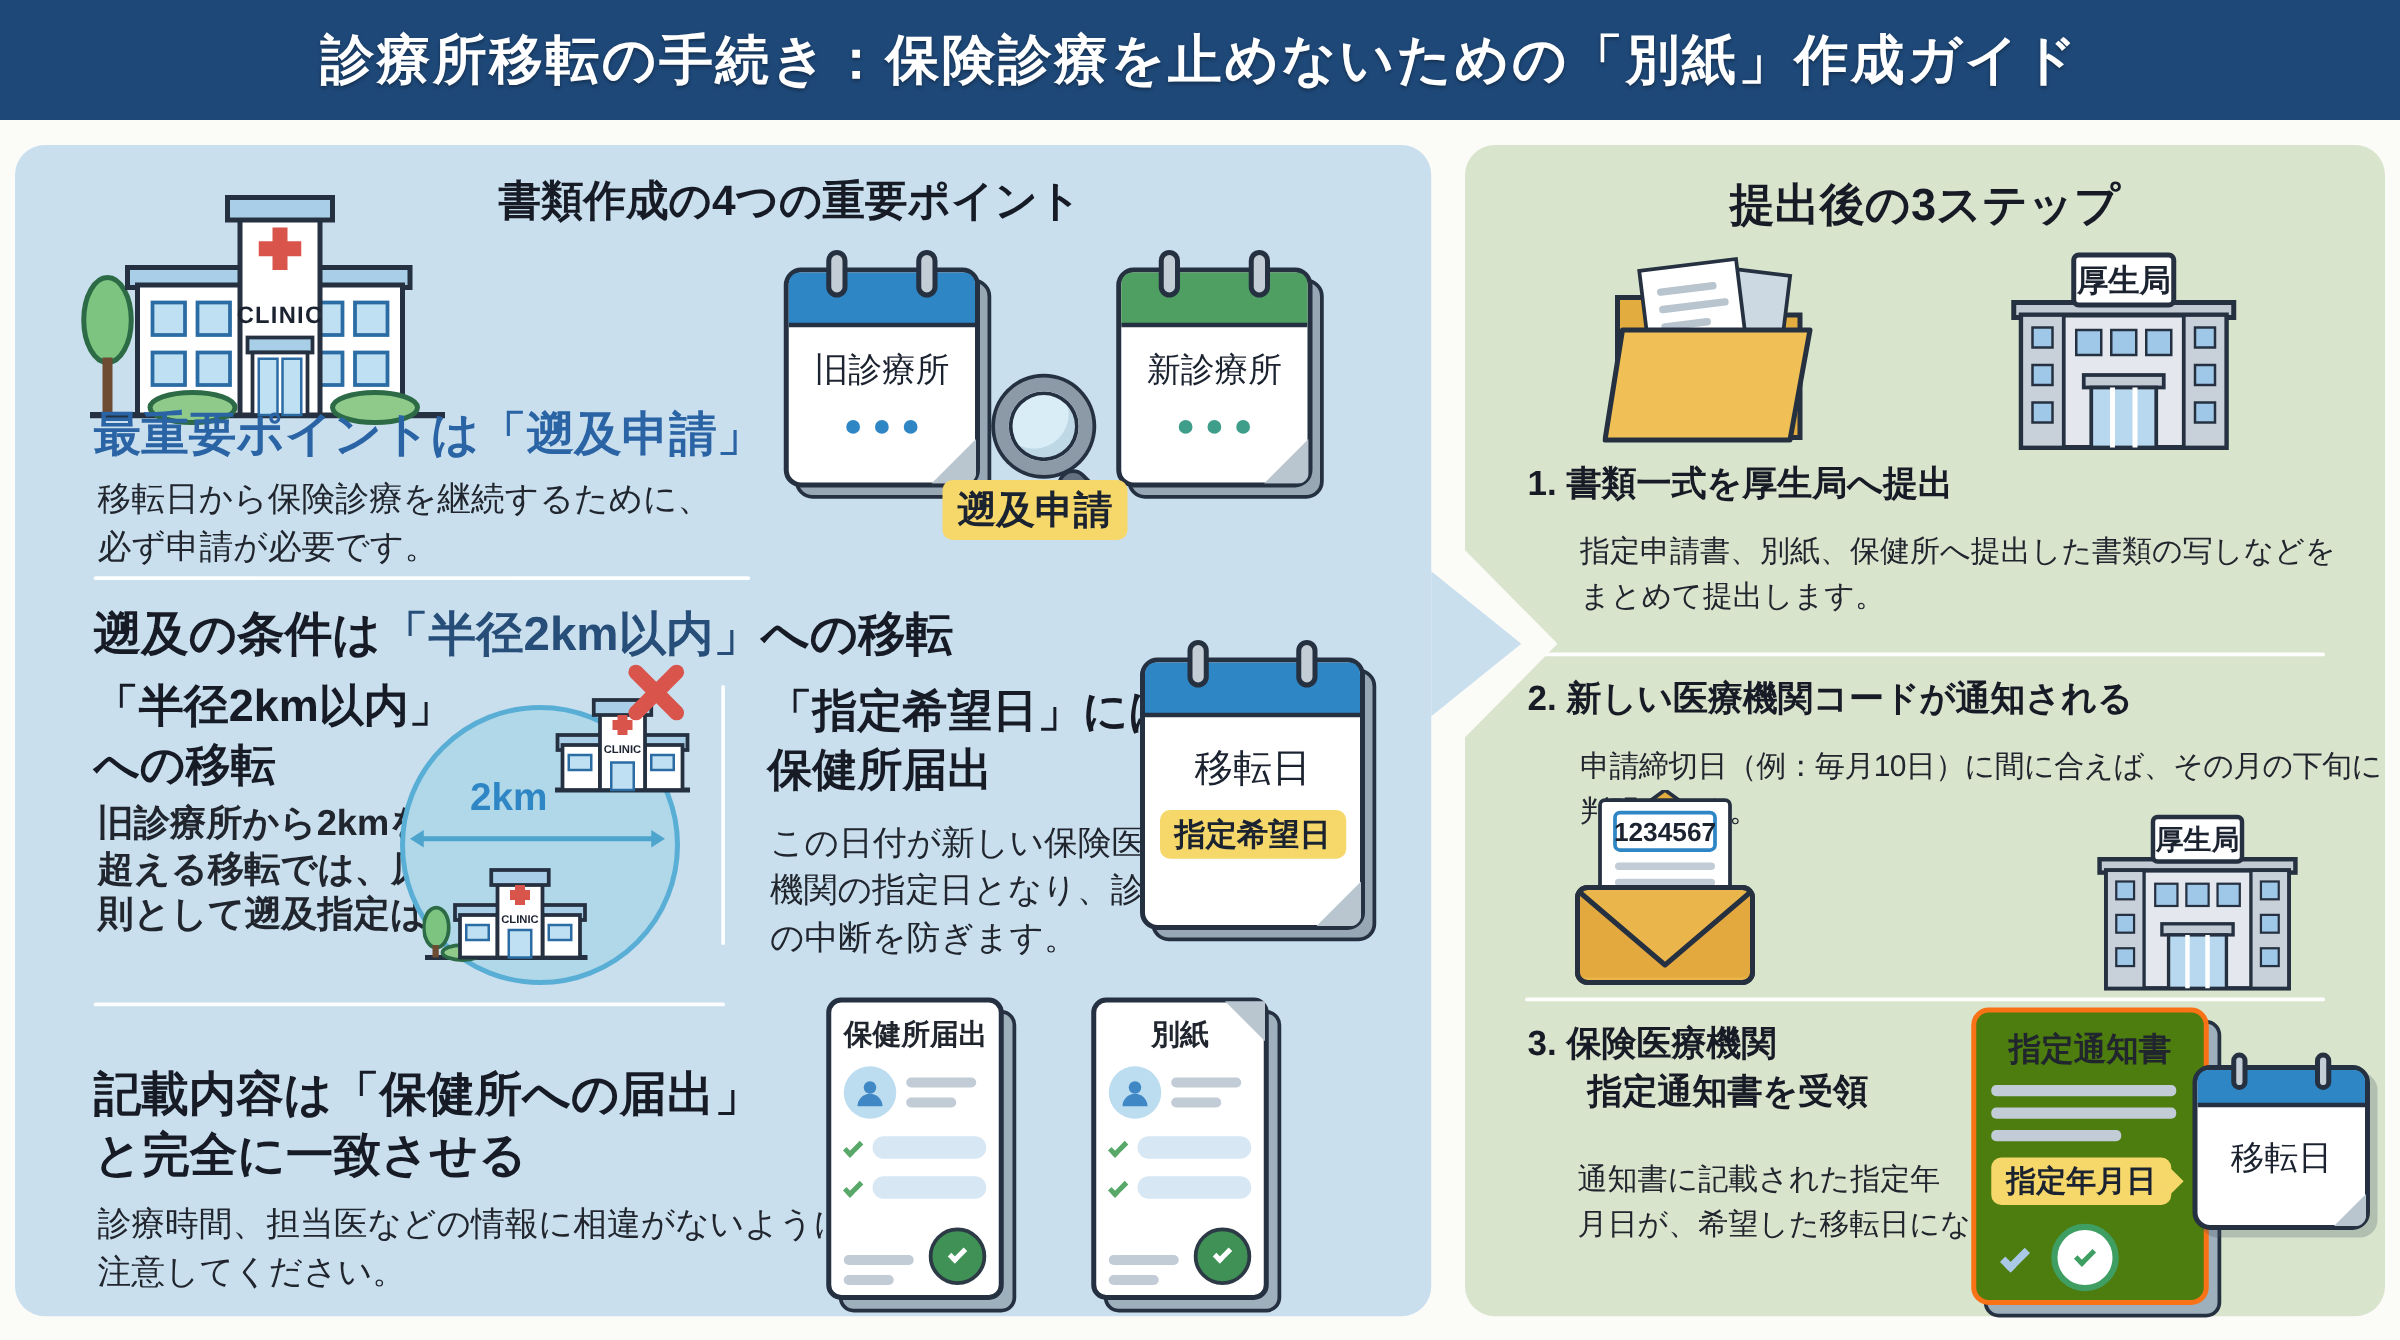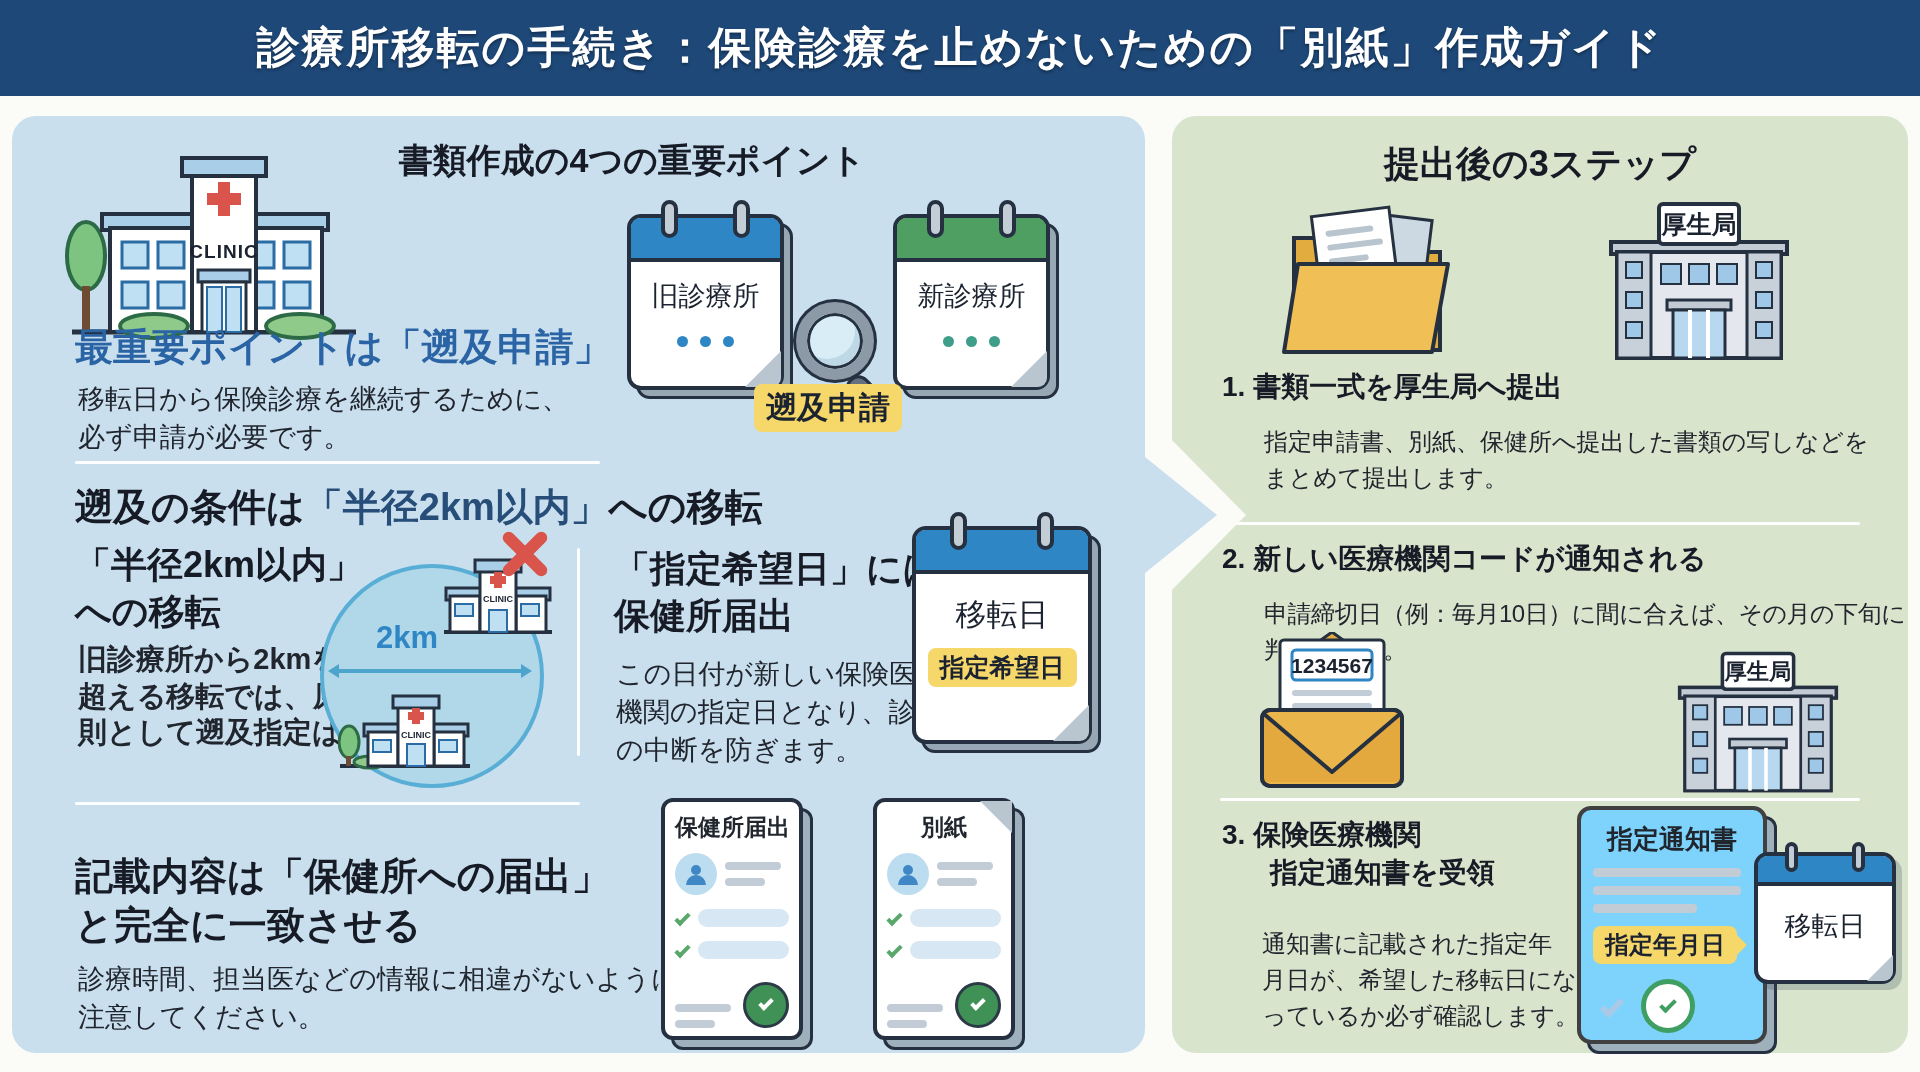--- a/index.html
+++ b/index.html
@@ -94,21 +94,21 @@
   
   .step-head { font-size:28px; font-weight:bold; color:#161b26; white-space:nowrap; }
   .step-body { font-size:24px; line-height:1.5; font-weight:500; white-space:nowrap; }
   .ring-check { width:54px; height:54px; border-radius:50%; border:5px solid #3f9e62; background:#fff;
     display:flex; align-items:center; justify-content:center; }
   .ring-check .tick { border-color:#3f9e62; width:16px; height:9px; margin-top:-4px; }
   .lite-tick { display:inline-block; width:22px; height:12px; border-left:6px solid #a9c9e6;
     border-bottom:6px solid #a9c9e6; transform:rotate(-45deg); }
 
   .doc3 { position:absolute; width:190px; height:238px; }
-  .doc3-card { position:absolute; inset:0; background:#7dd3fc; border:4px solid #404040; border-radius:14px;
+  .doc3-card { position:absolute; inset:0; background:#4d7c0f; border:4px solid #f97316; border-radius:14px;
     padding:12px 12px 10px; display:flex; flex-direction:column; gap:11px; }
   .doc3-title { text-align:center; font-size:26px; font-weight:bold; white-space:nowrap; }
   .badge-tail { position:relative; }
   .badge-tail::after { content:""; position:absolute; right:-7px; top:50%; width:14px; height:14px;
     background:#f5d76a; transform:translateY(-50%) rotate(45deg); }
 
   .brand { position:absolute; left:1744px; top:1084px; display:flex; align-items:center; gap:7px; z-index:9; }
   .brand span { font-size:23px; font-weight:bold; color:#14171c; white-space:nowrap; }
 </style>
 </head>
@@ -474,21 +474,20 @@
 
     <div class="hline" style="left:48px;top:682px;width:640px"></div>
 
     <div class="step-head" style="position:absolute;left:50px;top:700px;line-height:1.35">
       <div><span>3.</span>&nbsp;<span>保険医療機関</span></div>
       <div style="padding-left:48px">指定通知書を受領</div>
     </div>
     <div class="step-body" style="position:absolute;left:90px;top:810px;line-height:1.5">
       <div>通知書に記載された指定年</div>
       <div>月日が、希望した移転日にな</div>
-      <div>っているか必ず確認します。</div>
     </div>
 
     <div class="doc3" style="left:405px;top:690px">
       <div class="doc-back"></div>
       <div class="doc3-card">
         <div class="doc3-title">指定通知書</div>
         <span class="gbars" style="gap:9px">
             <i style="width:148px;height:9px"></i>
             <i style="width:148px;height:9px"></i>
             <i style="width:104px;height:9px"></i>

